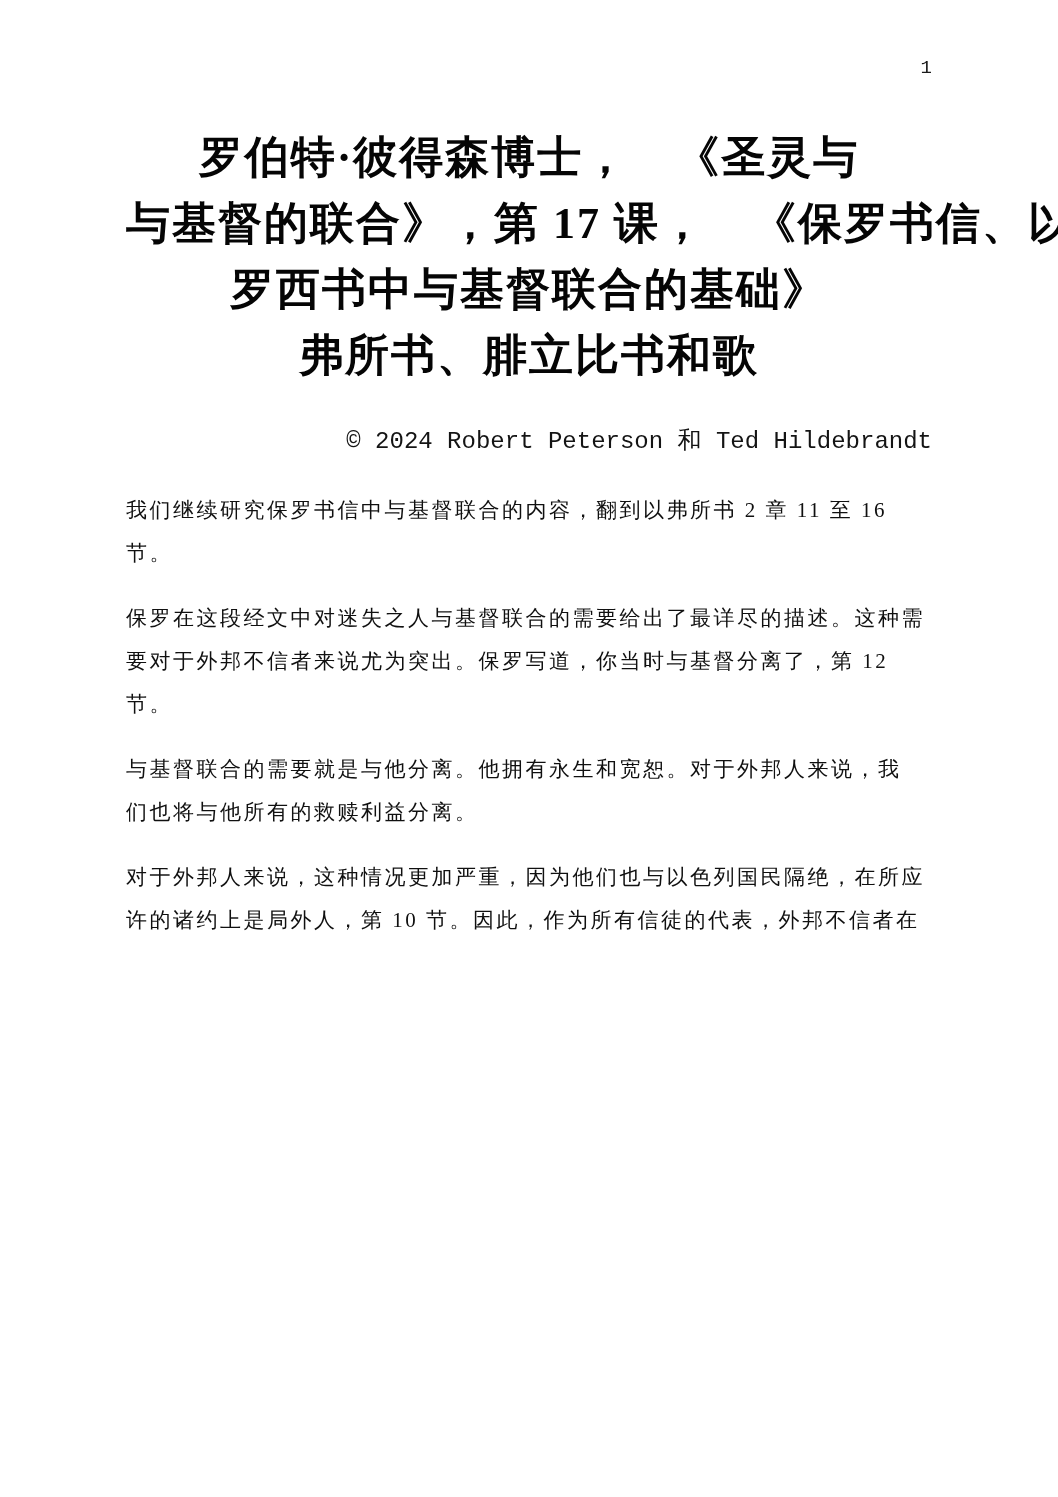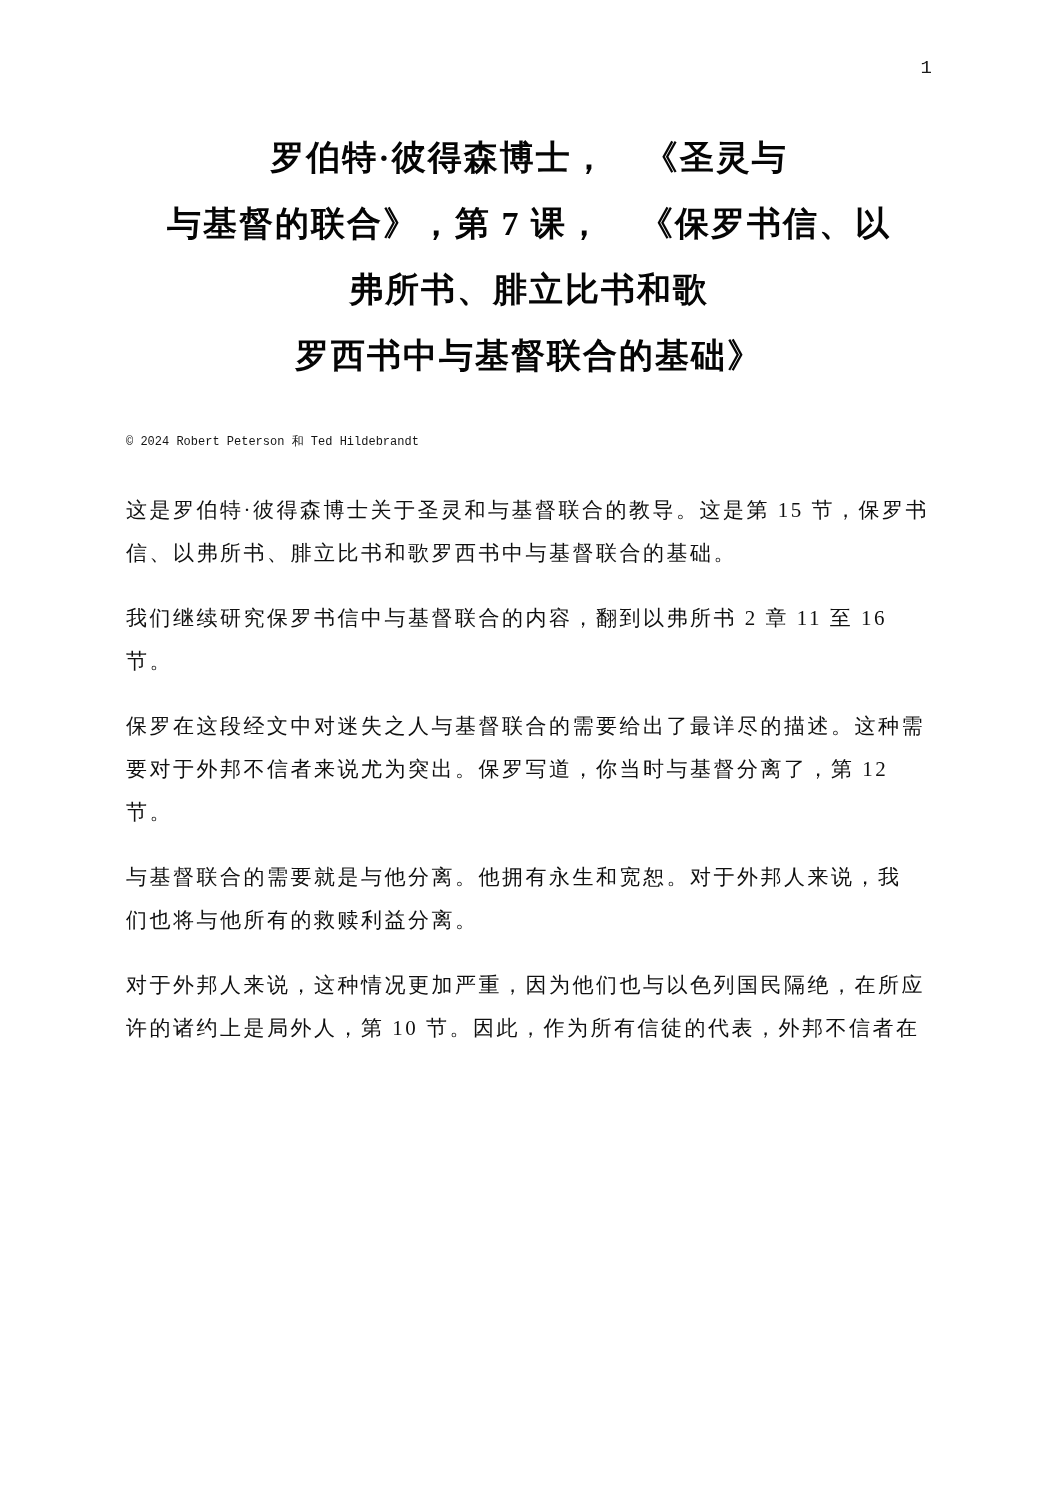--- a/index.html
+++ b/index.html
@@ -21,33 +21,33 @@
   }
   .pagenum {
     text-align: right;
     font-family: "Liberation Mono", "DejaVu Sans Mono", monospace;
     font-size: 19px;
     line-height: 22px;
     color: #1a1a1a;
   }
   .title {
     margin: 46px 0 0 0;
-    font-size: 34px;
+    font-size: 44px;
     font-weight: 700;
     text-align: center;
     line-height: 66px;
     letter-spacing: 2px;
     color: #050505;
   }
   .tline { display: block; white-space: pre; }
   .copyright {
     margin-top: 40px;
-    text-align: left;
+    text-align: right;
     font-family: "Liberation Mono", "DejaVu Sans Mono", monospace;
-    font-size: 12px;
+    font-size: 24px;
     line-height: 26px;
     color: #141414;
     white-space: pre;
   }
   .bodytext {
     margin-top: 34px;
     font-size: 21px;
     line-height: 43px;
     letter-spacing: 2.5px;
     color: #101010;
@@ -59,30 +59,28 @@
 </style>
 </head>
 <body>
 
 <div class="doc">
 
   <div class="pagenum">1</div>
 
   <h1 class="title">
     <span class="tline">罗伯特·彼得森博士，　《圣灵与</span>
-    <span class="tline">与基督的联合》，第 7 课，　《保罗书信、以</span>
+    <span class="tline">与基督的联合》，第 17 课，　《保罗书信、以</span>
+    <span class="tline">罗西书中与基督联合的基础》</span>
     <span class="tline">弗所书、腓立比书和歌</span>
-    <span class="tline">罗西书中与基督联合的基础》</span>
   </h1>
 
   <div class="copyright">© 2024 Robert Peterson 和 Ted Hildebrandt</div>
 
   <div class="bodytext">
-    <p>这是罗伯特·彼得森博士关于圣灵和与基督联合的教导。这是第 15 节，保罗书
-信、以弗所书、腓立比书和歌罗西书中与基督联合的基础。</p>
     <p>我们继续研究保罗书信中与基督联合的内容，翻到以弗所书 2 章 11 至 16
 节。</p>
     <p>保罗在这段经文中对迷失之人与基督联合的需要给出了最详尽的描述。这种需
 要对于外邦不信者来说尤为突出。保罗写道，你当时与基督分离了，第 12
 节。</p>
     <p>与基督联合的需要就是与他分离。他拥有永生和宽恕。对于外邦人来说，我
 们也将与他所有的救赎利益分离。</p>
     <p>对于外邦人来说，这种情况更加严重，因为他们也与以色列国民隔绝，在所应
 许的诸约上是局外人，第 10 节。因此，作为所有信徒的代表，外邦不信者在</p>
   </div>

